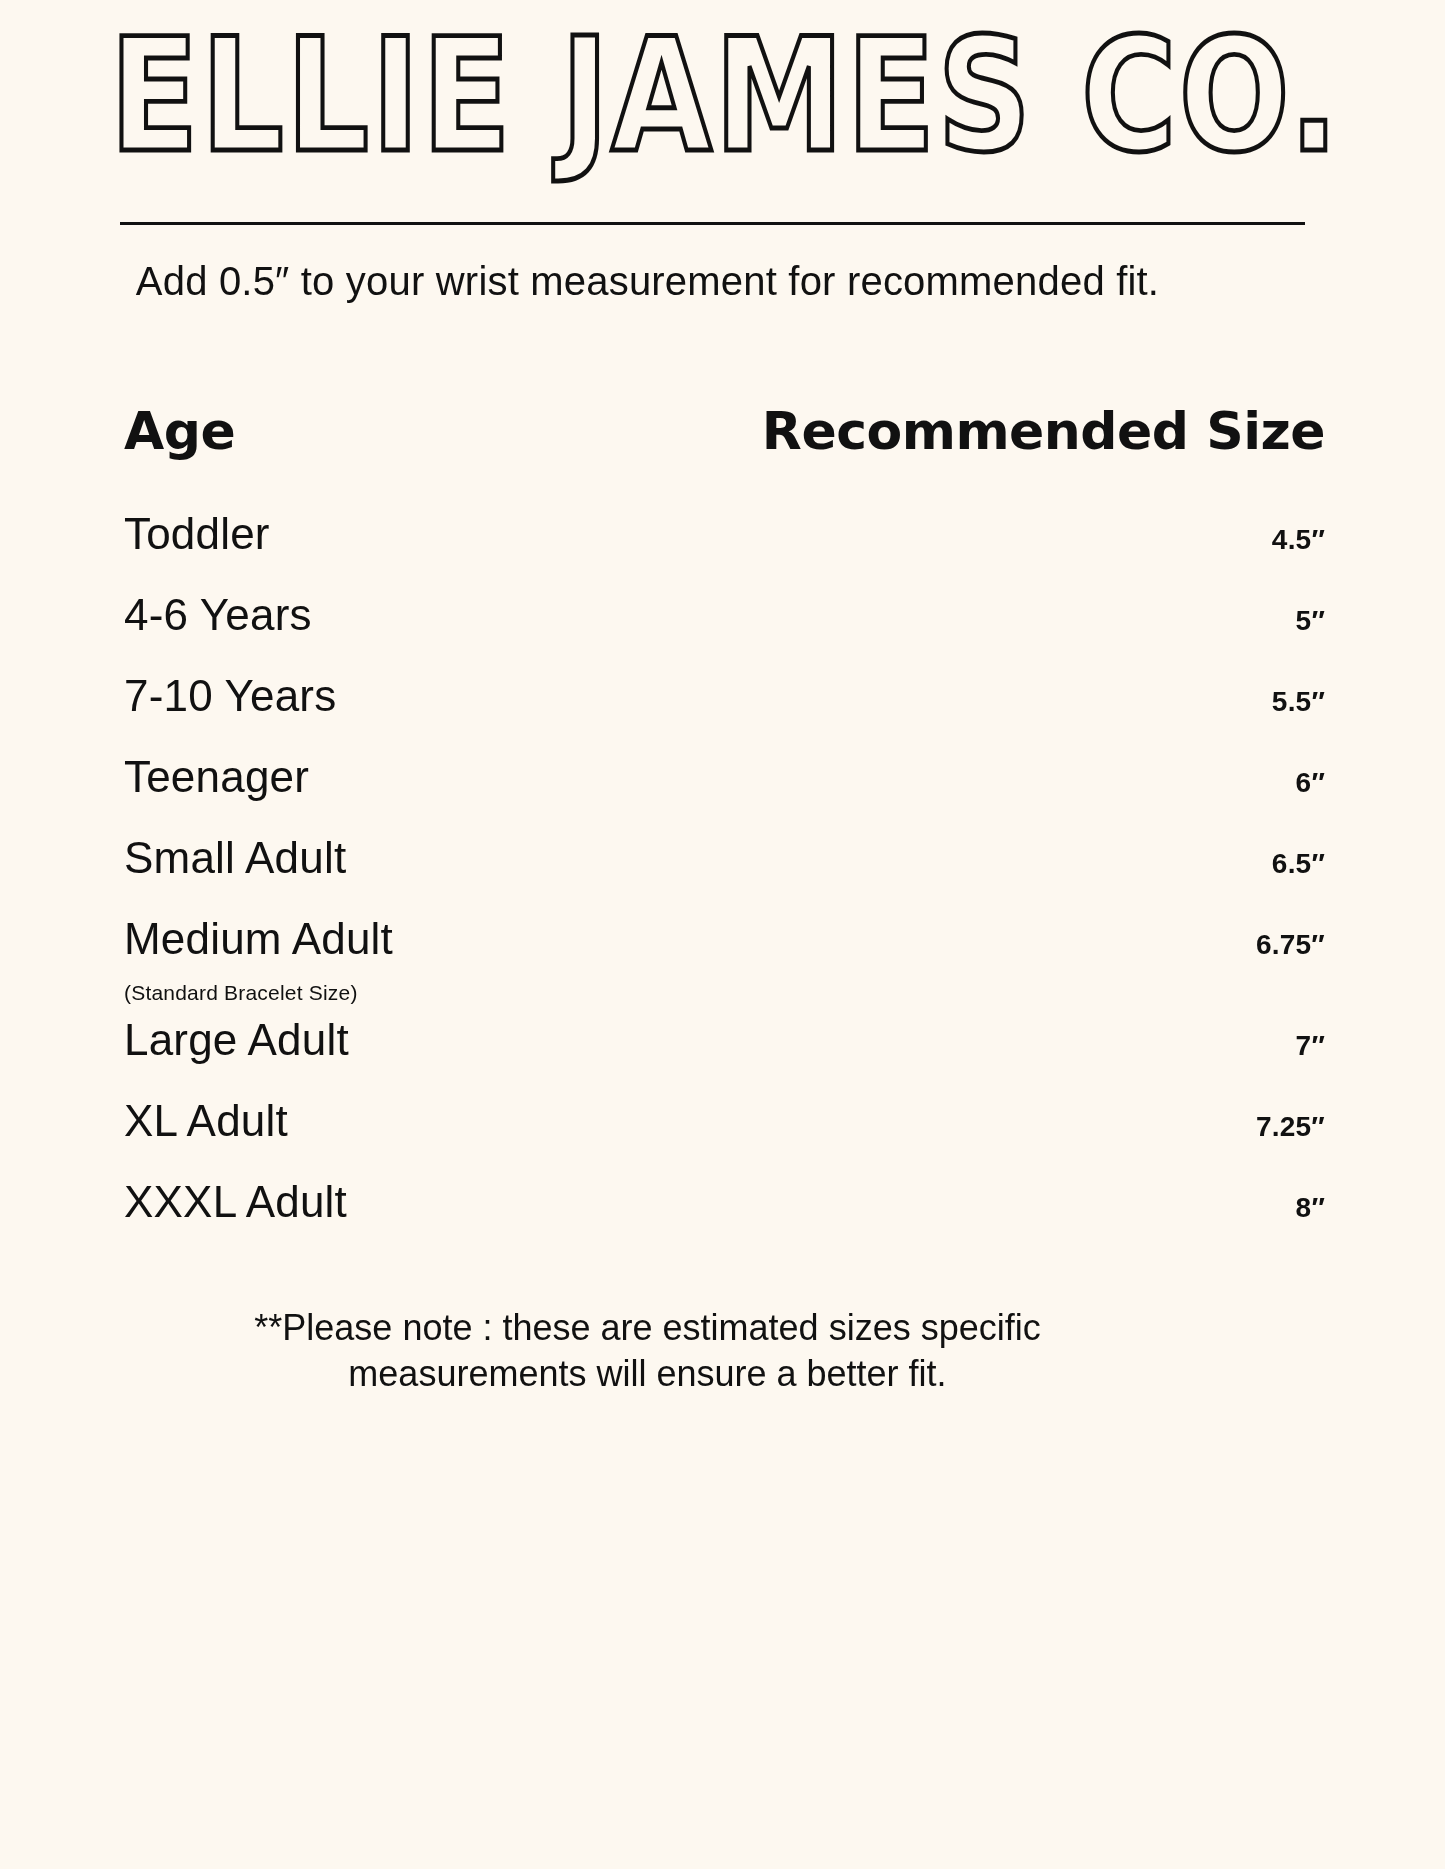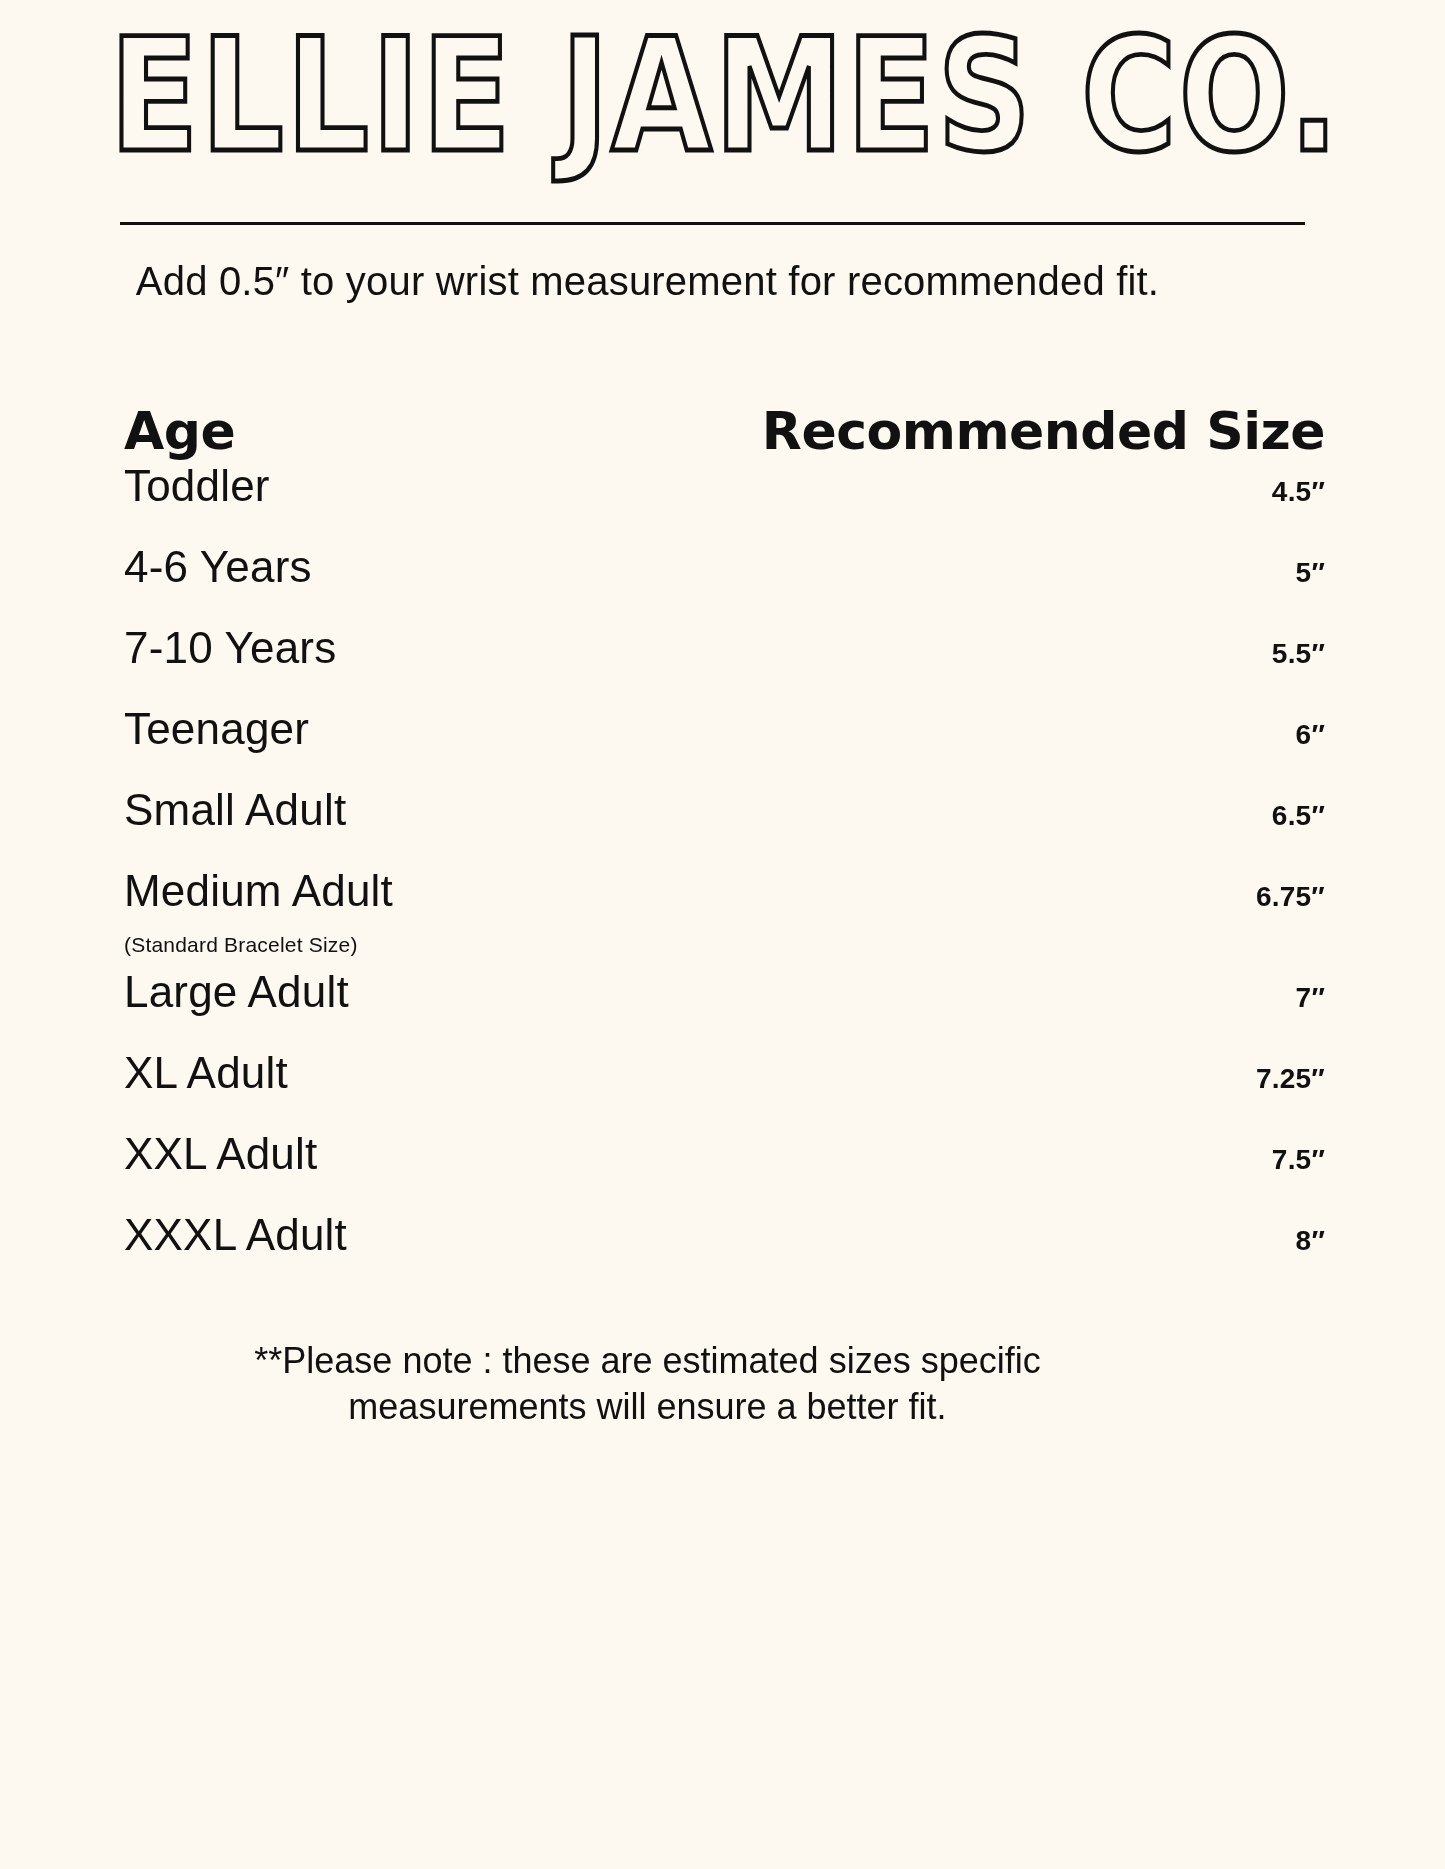--- a/index.html
+++ b/index.html
@@ -63,20 +63,21 @@
   .table {
     margin: 96px auto 0 auto;
     width: 1205px;
   }
   .row {
     display: flex;
     align-items: baseline;
     justify-content: space-between;
   }
   .head-row {
+    margin-bottom: 48px;
   }
   .head-age, .head-size {
     font-family: "DejaVu Sans", sans-serif;
     font-weight: 700;
     font-size: 52px;
     letter-spacing: -0.5px;
   }
   .head-age { padding-left: 4px; }
   .head-size { text-align: right; }
 
@@ -171,24 +172,20 @@
     <div class="row data-row">
       <div class="cell-age">Large Adult</div>
       <div class="cell-size">7″</div>
     </div>
 
     <div class="row data-row">
       <div class="cell-age">XL Adult</div>
       <div class="cell-size">7.25″</div>
     </div>
 
-    <div class="row data-row">
-      <div class="cell-age">XXL Adult</div>
-      <div class="cell-size">7.5″</div>
-    </div>
 
     <div class="row data-row">
       <div class="cell-age">XXXL Adult</div>
       <div class="cell-size">8″</div>
     </div>
 
   </div>
 
   <div class="footer-note">**Please note : these are estimated sizes specific measurements will ensure a better fit.</div>
 

